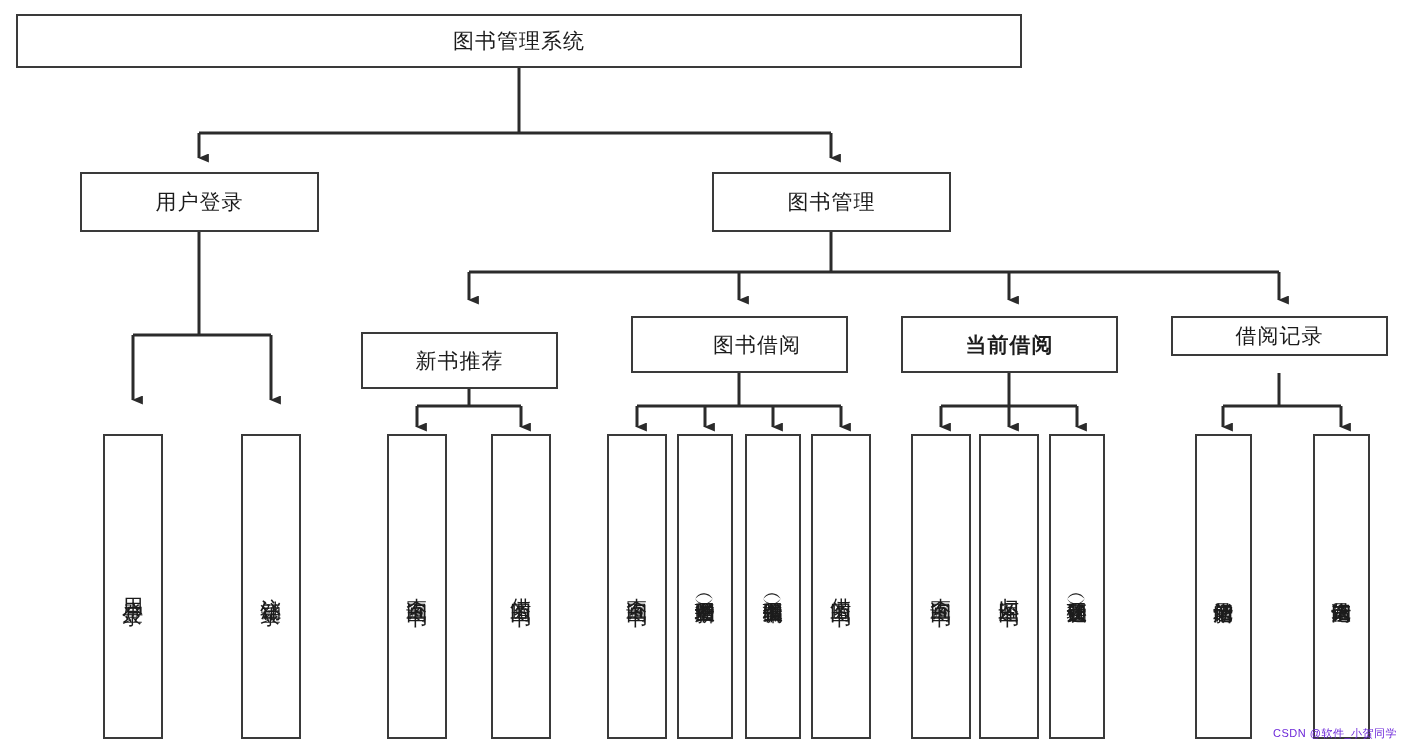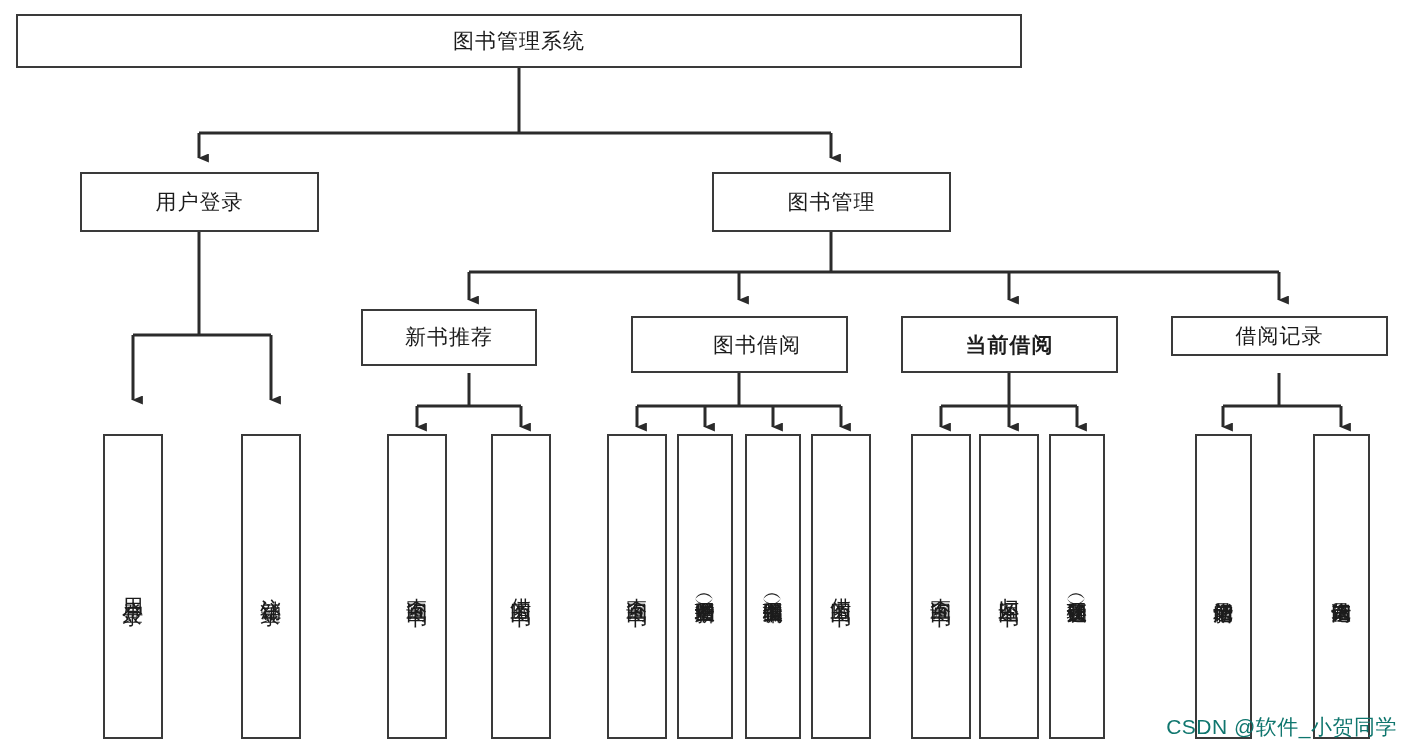--- a/index.html
+++ b/index.html
@@ -53,22 +53,22 @@
     text-align: center;
   }
   .node.vert.tight .vtext {
     letter-spacing: 0px;
     font-size: 20px;
   }
   .watermark {
     position: absolute;
     right: 8px;
     bottom: 6px;
-    font-size: 21px;
-    color: #0f766e;
+    font-size: 11px;
+    color: #6d28d9;
     letter-spacing: 0.5px;
     white-space: nowrap;
     font-family: "Liberation Sans", "DejaVu Sans", sans-serif;
   }
 </style>
 </head>
 <body>
 
 <div id="stage">
 
@@ -127,21 +127,21 @@
   </div>
 
   <div class="node horiz" style="left:80px; top:172px; width:239px; height:60px;">
     <span>用户登录</span>
   </div>
 
   <div class="node horiz" style="left:712px; top:172px; width:239px; height:60px;align-items:center;">
     <span>图书管理</span>
   </div>
 
-  <div class="node horiz" style="left:361px; top:309px; width:176px; height:57px;font-family:Liberation Serif, serif;">
+  <div class="node horiz" style="left:361px; top:332px; width:197px; height:57px;">
     <span>新书推荐</span>
   </div>
 
   <div class="node horiz" style="left:631px; top:316px; width:217px; height:57px;padding-left:35px;">
     <span>图书借阅</span>
   </div>
 
   <div class="node horiz" style="left:901px; top:316px; width:217px; height:57px;font-weight:bold;">
     <span>当前借阅</span>
   </div>

